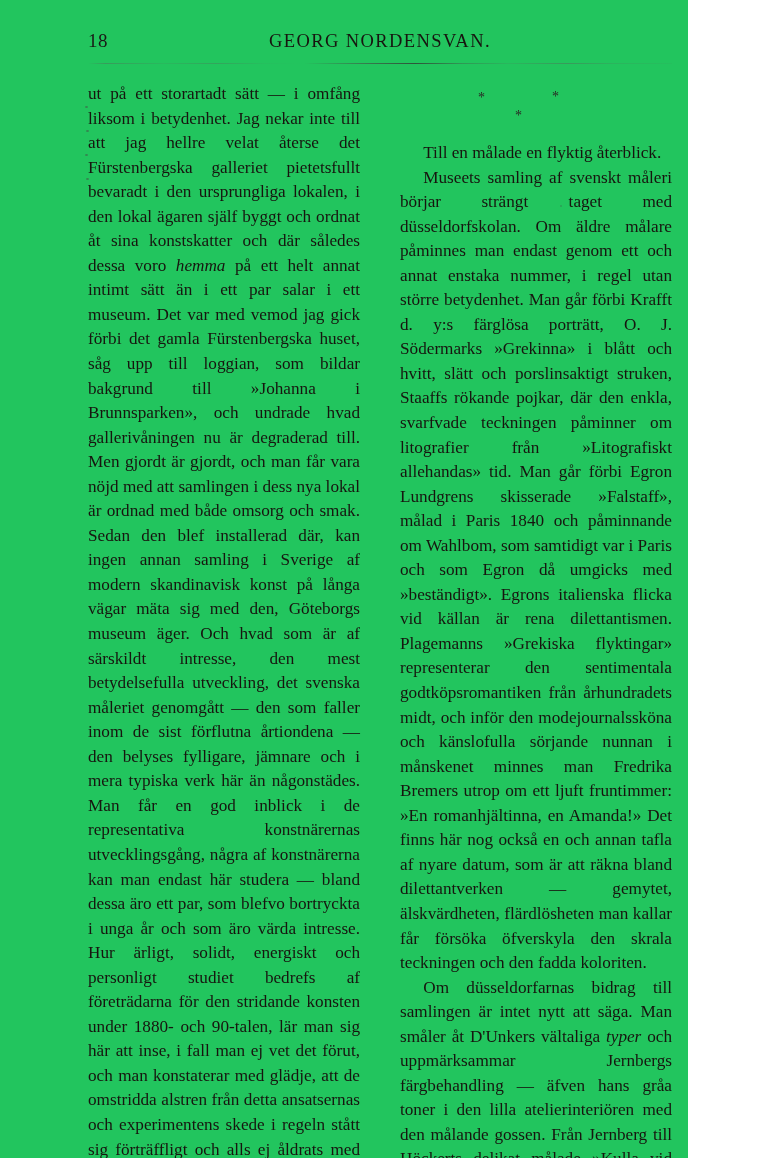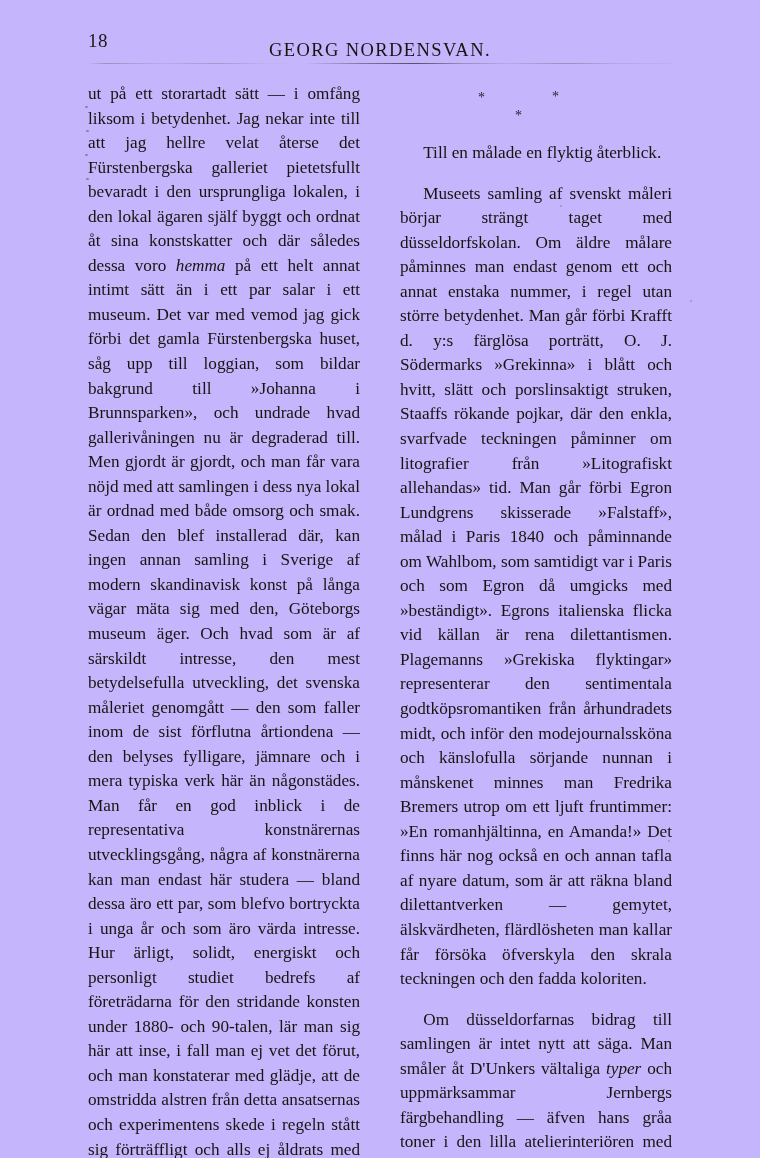--- a/index.html
+++ b/index.html
@@ -2,23 +2,23 @@
 <html><head>
 <meta charset="utf-8">
 <style>
   html, body {
     margin: 0;
     padding: 0;
     background: #ffffff;
   }
   .page {
     position: relative;
-    width: 760px;
+    width: 688px;
     height: 1158px;
-    background: #c4b5fd;
+    background: #22c55e;
     overflow: hidden;
     font-family: "Liberation Serif", "DejaVu Serif", serif;
     color: #1c1a18;
   }
 
   
   .running-head {
     position: absolute;
     left: 88px;
     top: 30px;
@@ -29,21 +29,21 @@
     position: absolute;
     left: 0;
     top: 0;
     font-size: 19px;
     letter-spacing: 0.5px;
     color: #1a1816;
   }
   .head-title {
     position: absolute;
     left: 0;
-    top: 10px;
+    top: 1px;
     width: 584px;
     text-align: center;
     font-size: 18.5px;
     letter-spacing: 1.4px;
     color: #17150f;
   }
   .head-rule {
     position: absolute;
     left: 88px;
     top: 63px;
@@ -83,21 +83,21 @@
   .col p {
     margin: 0;
     font-size: 17.2px;
     line-height: 24.55px;
     text-align: justify;
     text-justify: inter-word;
     hyphens: manual;
     color: #17150f;
   }
   .col p.indent { text-indent: 1.35em; }
-  .col p + p { margin-top: 16px; }
+  .col p + p { margin-top: 0; }
 
   em { font-style: italic; }
 
   
   .asterism {
     position: relative;
     height: 50px;
     margin: 1px 0 8px 0;
   }
   .asterism span {

